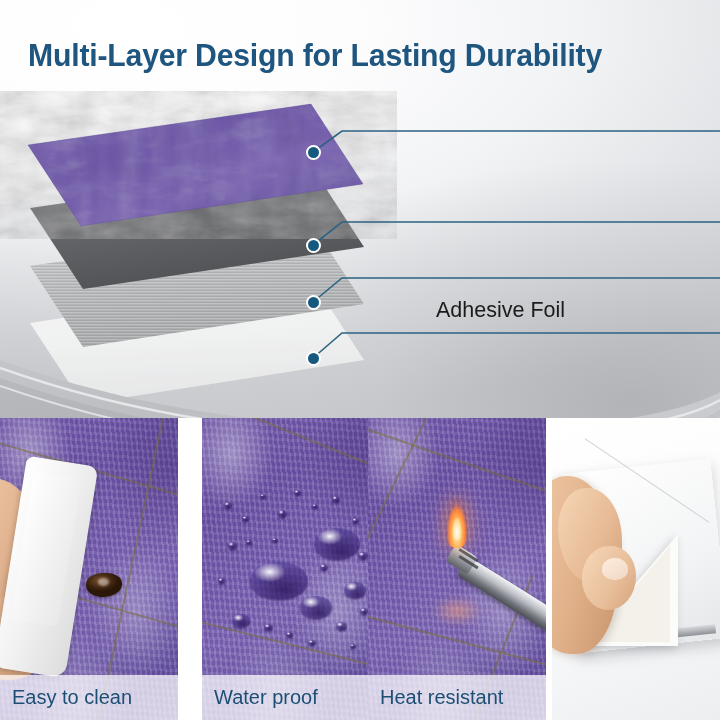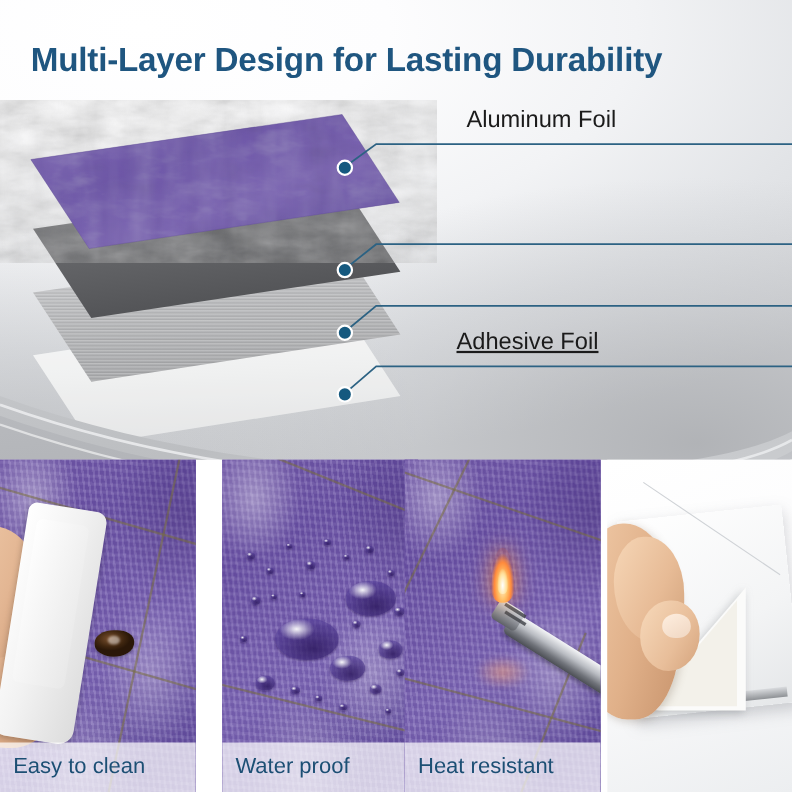--- a/index.html
+++ b/index.html
@@ -181,28 +181,27 @@
 
       <g stroke="#2c6283" stroke-width="1.6" fill="none">
         <path d="M313,152 L342,131 L720,131"></path>
         <path d="M313,245 L342,222 L720,222"></path>
         <path d="M313,302 L342,278 L720,278"></path>
         <path d="M313,358 L342,333 L720,333"></path>
       </g>
     </svg>
 
     <div class="callout-dot" style="left:306px;top:145px;"></div>
-    <div class="callout-label" style="left:424px;top:96px;">Aluminum Foil</div>
 
     <div class="callout-dot" style="left:306px;top:238px;"></div>
 
     <div class="callout-dot" style="left:306px;top:295px;"></div>
 
     <div class="callout-dot" style="left:306px;top:351px;"></div>
-    <div class="callout-label" style="left:415px;top:298px;text-decoration:underline;">Adhesive Foil</div>
+    <div class="callout-label" style="left:436px;top:298px;">Adhesive Foil</div>
 
     <svg id="sweep" viewBox="0 0 720 90" preserveAspectRatio="none">
       <defs>
         <linearGradient id="swTop" x1="0" y1="0" x2="1" y2="0.6">
           <stop offset="0%" stop-color="#c3c5c8"></stop>
           <stop offset="45%" stop-color="#bcbec1"></stop>
           <stop offset="100%" stop-color="#c9cbce"></stop>
         </linearGradient>
         <linearGradient id="swBot" x1="0" y1="0" x2="1" y2="0.6">
           <stop offset="0%" stop-color="#b7b9bd"></stop>

